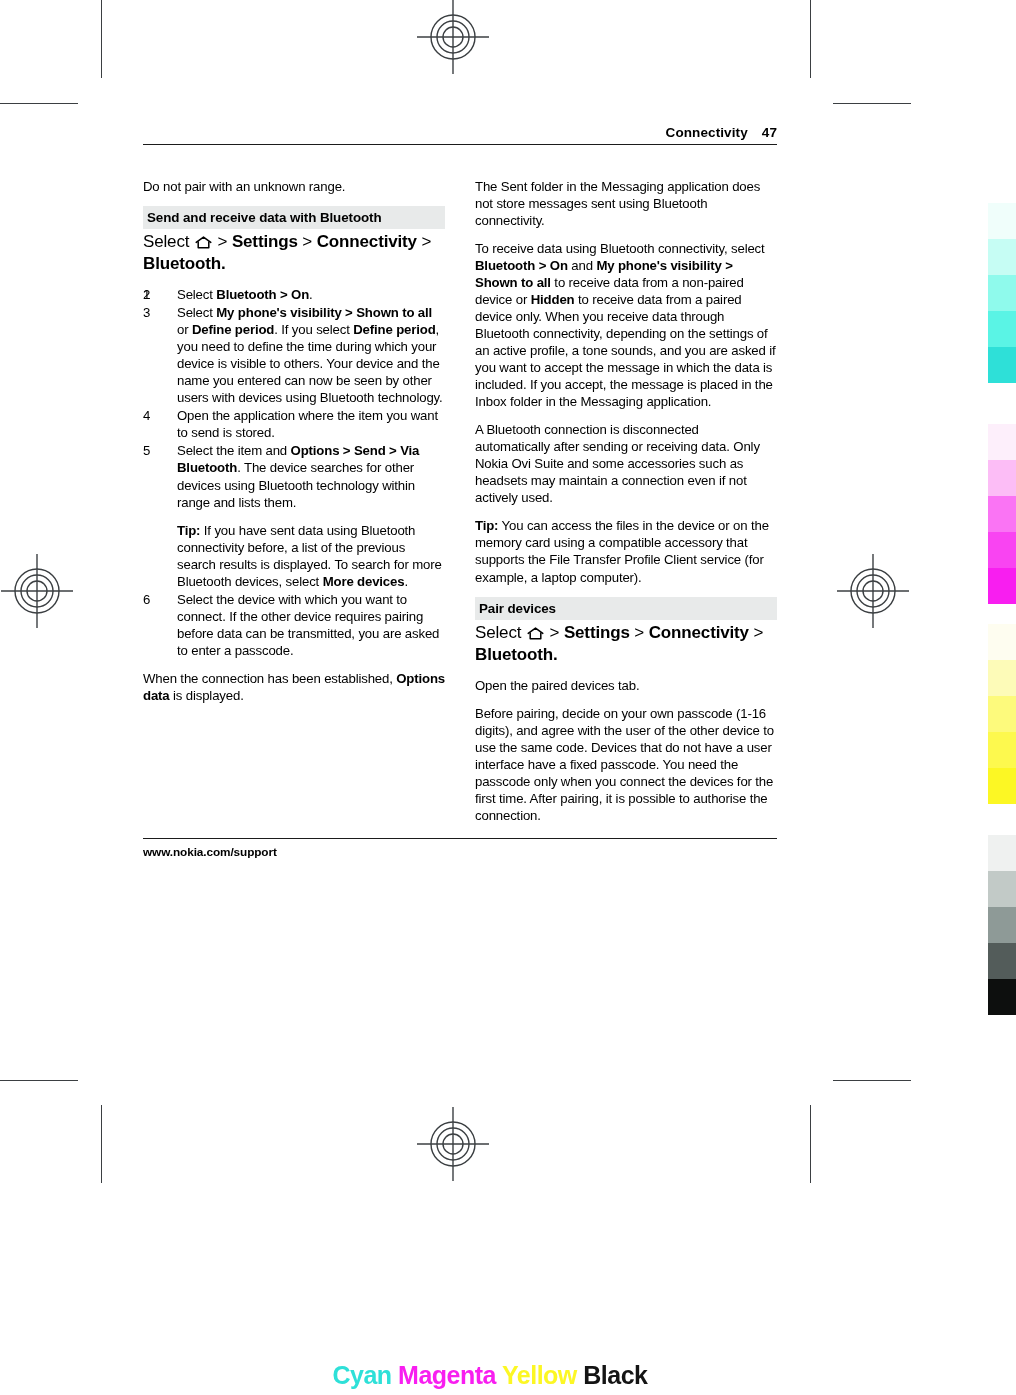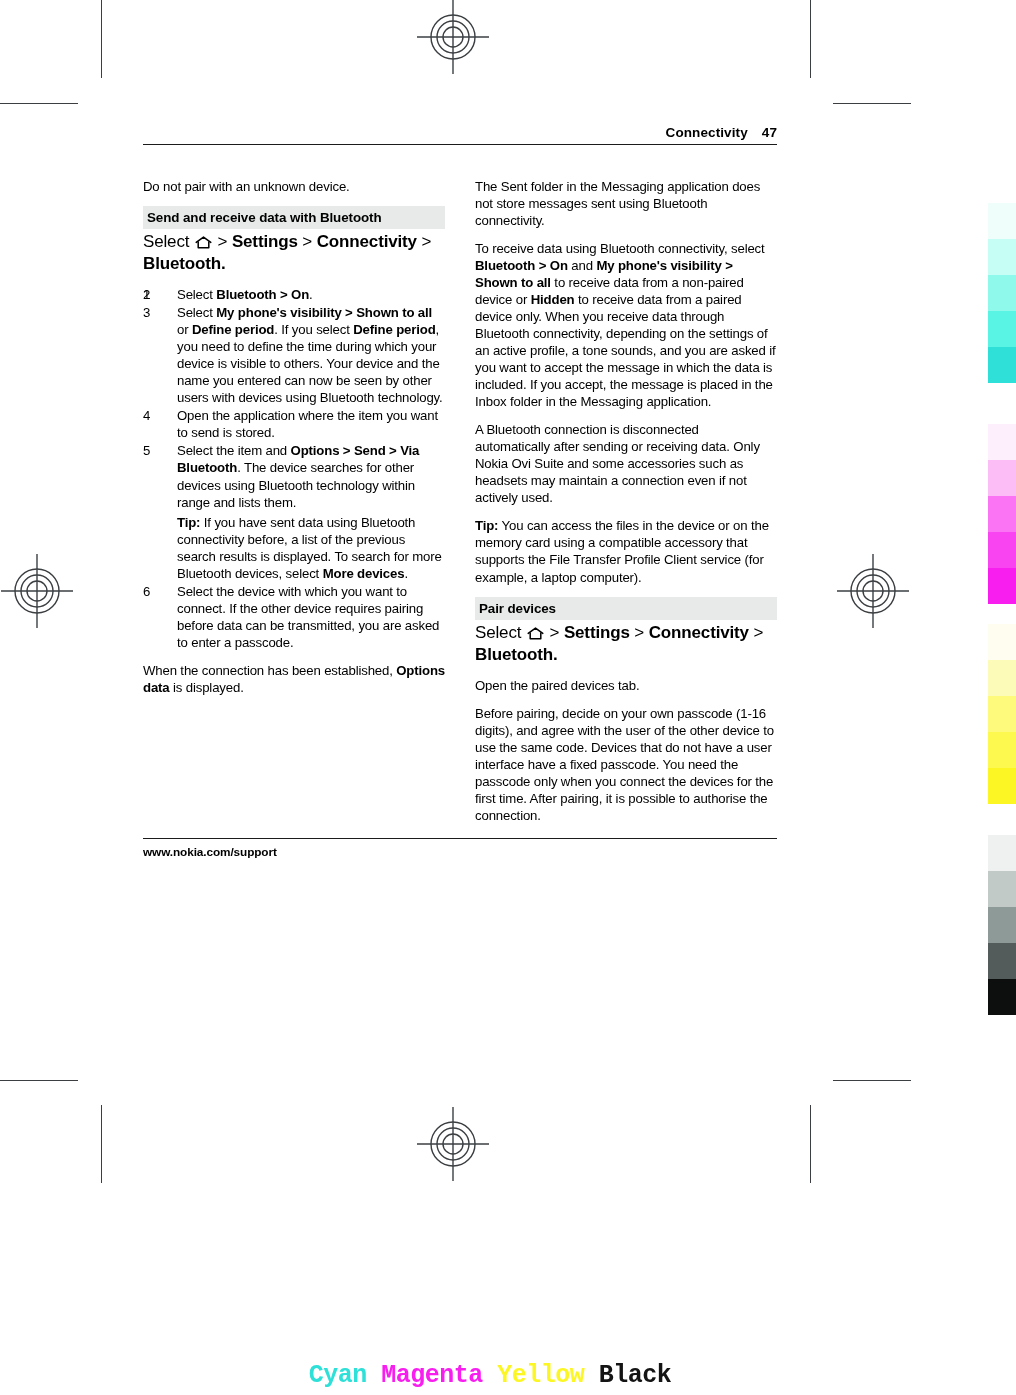--- a/index.html
+++ b/index.html
@@ -117,21 +117,21 @@
     margin-bottom: 1px;
   }
   ol.steps > li > .num {
     position: absolute;
     left: 0;
     top: 0;
     width: 24px;
     text-align: left;
   }
   .substep {
-    margin-top: 3px;
+    margin-top: 11px;
   }
 
   
   .rule-bot {
     border-top: 1.6px solid #1b1b1b;
     width: 100%;
     margin-top: 14px;
   }
   .footer {
     font-size: 11.8px;
@@ -148,21 +148,21 @@
   }
   .colorbar .sw { width: 28px; height: 36px; }
 
   
   .cmyk {
     position: absolute;
     left: 0;
     top: 1361px;
     width: 980px;
     text-align: center;
-    font-family: Liberation Mono, monospace;
+    font-family: Liberation Sans, sans-serif;
     font-size: 25px;
     font-weight: bold;
     letter-spacing: -0.5px;
     white-space: pre;
   }
 </style>
 </head>
 <body>
 
 <div class="cropmark v" style="left:101px; top:0; height:78px;"></div>
@@ -225,21 +225,21 @@
 
 <div class="page">
 
   <div class="runhead"><span>Connectivity</span><span class="pg">47</span></div>
   <div class="rule-top"></div>
 
   <div class="columns">
 
     <div class="col">
 
-      <p>Do not pair with an unknown device.</p>
+      <p>Do not pair with an unknown range.</p>
 
       <div class="secthead">Send and receive data with Bluetooth</div>
 
       <div class="pathline"><span>Select</span>
         <span class="home-icon"><svg width="17" height="13" viewBox="0 0 17 13">
               <g fill="none" stroke="#000" stroke-width="1.5" stroke-linejoin="round" stroke-linecap="round">
                 <path d="M1.2 6.4 L8.5 1.1 L15.8 6.4"></path>
                 <path d="M3.2 6.0 L3.2 11.8 L13.8 11.8 L13.8 6.0"></path>
               </g>
             </svg></span><span> &gt; </span><b>Settings</b><span> &gt; </span><b>Connectivity</b><span> &gt; </span><b>Bluetooth.</b></div>

